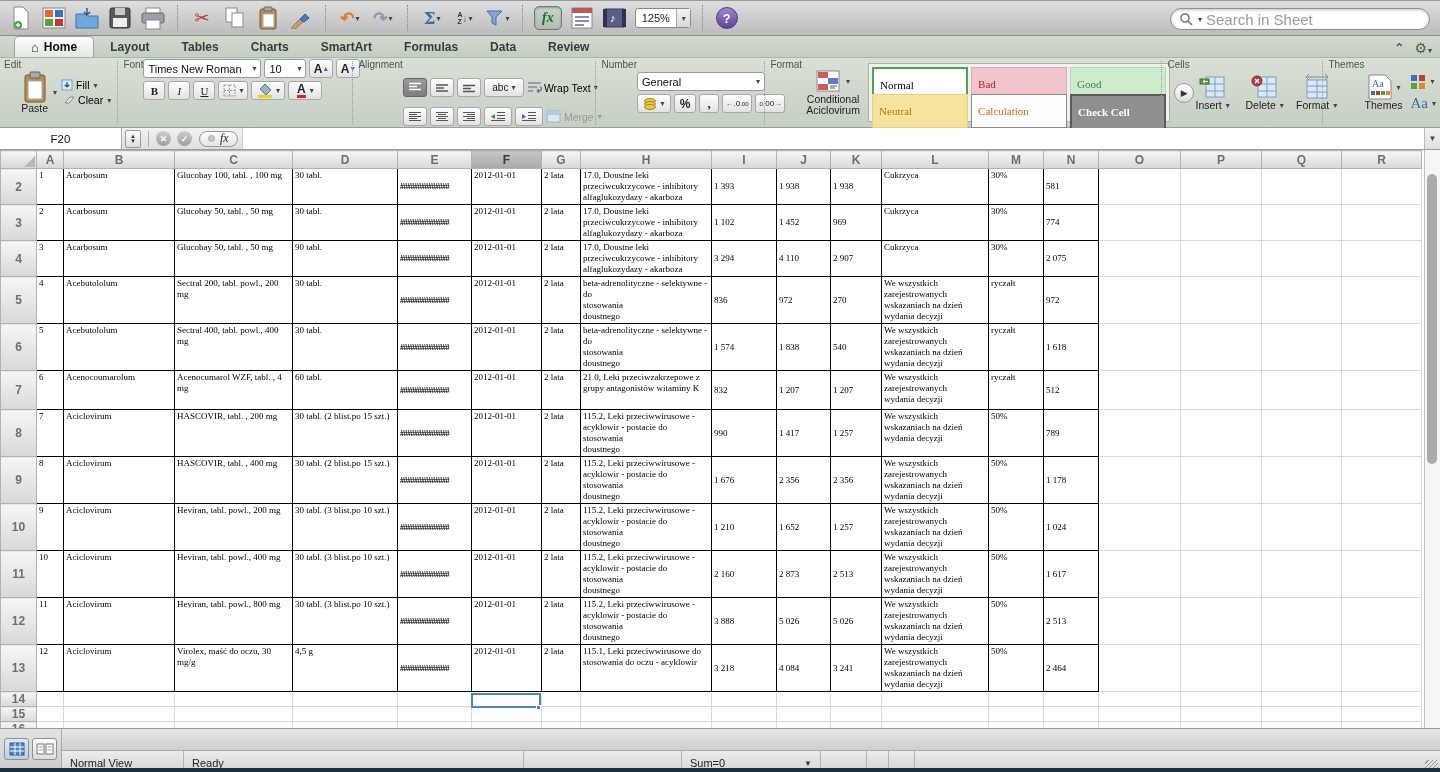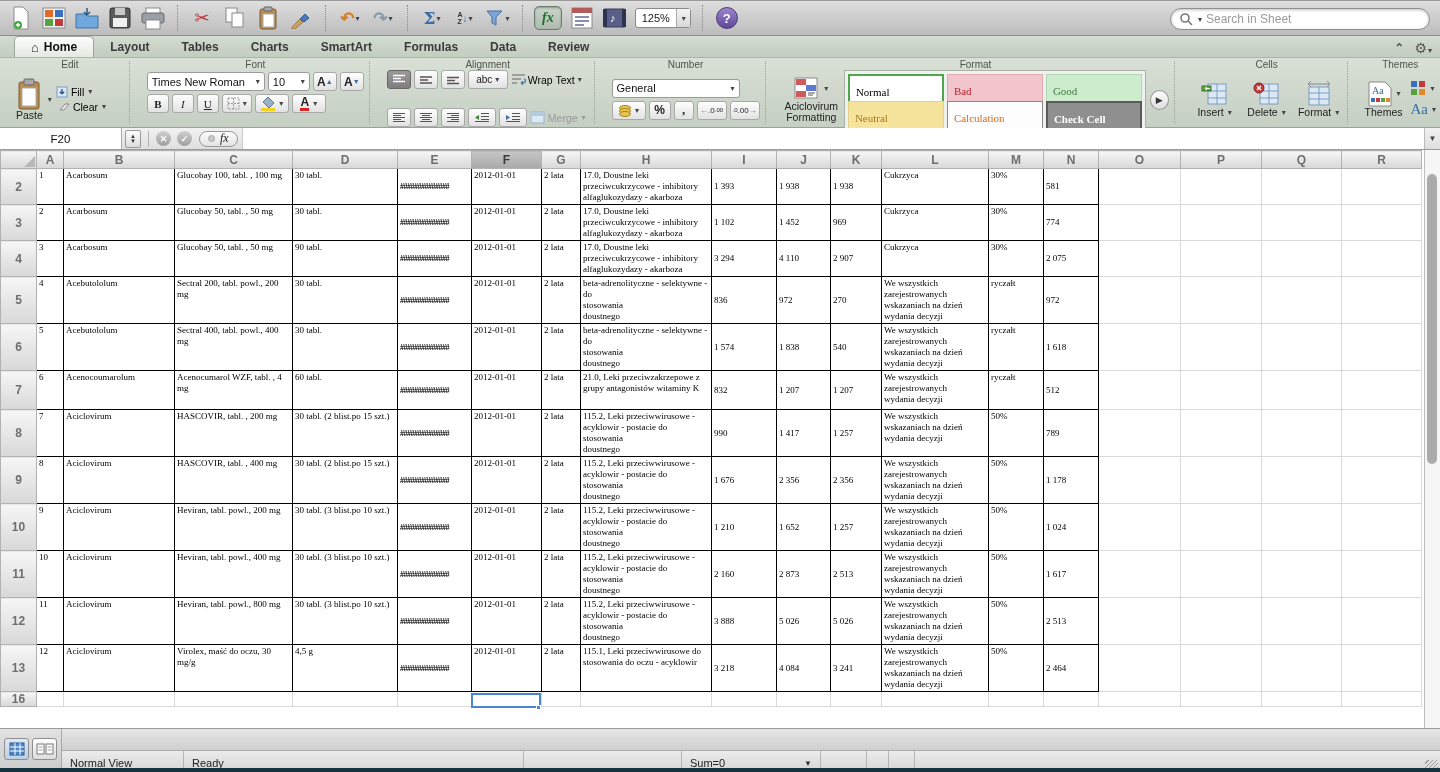--- a/index.html
+++ b/index.html
@@ -25,38 +25,38 @@
   .zoombox { display:flex; align-items:center; background:#fff; border:1px solid #8a8a8a; border-radius:3px; height:20px; }
   .zoombox .zval { padding:0 6px; font-size:11px; color:#222; }
   .zoombox .zdrop { width:14px; height:100%; border-left:1px solid #aaa; background:linear-gradient(#f4f4f4,#d8d8d8);
     display:flex; align-items:center; justify-content:center; }
   .helpbtn { width:22px; height:22px; border-radius:50%; background:linear-gradient(#9d86cf,#5f4699);
     border:1px solid #4a3d6e; color:#fff; font-weight:bold; font-size:13px;
     display:flex; align-items:center; justify-content:center; }
   .searchpill { position:absolute; right:10px; top:7px; width:260px; height:22px; background:#fff;
     border:1px solid #8f8f8f; border-radius:12px; box-shadow:inset 0 1px 3px rgba(0,0,0,.25);
     display:flex; align-items:center; padding:0 8px; gap:4px; }
-  .searchpill input { border:none; outline:none; flex:1; font-size:12px; color:#333; background:transparent; }
+  .searchpill input { border:none; outline:none; flex:1; font-size:15px; color:#333; background:transparent; }
   .searchpill input::placeholder { color:#9a9a9a; }
 
   
   .ribtabs { position:absolute; left:0; top:36px; width:1440px; height:22px;
     background:linear-gradient(#d2dcd0,#c2cec0); border-bottom:1px solid #aab4a8; display:flex; align-items:flex-end; padding-left:14px; }
   .rtab { height:21px; padding:0 16px; display:flex; align-items:center; gap:5px;
     font-size:12px; font-weight:bold; color:#3a3a3a; border-radius:5px 5px 0 0; }
   .rtab.active { background:linear-gradient(#fdfdfd,#e4e9e2); border:1px solid #9aa498; border-bottom:none; color:#111; }
   .home-glyph { font-size:13px; color:#222; }
   .rib-right { position:absolute; right:8px; top:39px; display:flex; gap:10px; align-items:center; }
   .collapse-chev { font-size:12px; font-weight:bold; color:#555; }
   .gear { font-size:14px; color:#555; }
 
   
   .ribbon { position:absolute; left:0; top:58px; width:1440px; height:70px;
     background:linear-gradient(#d9e0d6,#c6cfc3); border-bottom:1px solid #98a296; display:flex; }
-  .rgroup { display:flex; flex-direction:column; padding:1px 4px;margin-left:12px; }
+  .rgroup { display:flex; padding:1px 4px; }
   .glabel { text-align:center; font-size:10px; color:#4e564c; height:13px; }
   .gcontent { flex:1; display:flex; align-items:center; gap:4px; }
   .gsep { border-left:1px dotted #96a094; margin:3px 1px; }
   .rbtn { background:linear-gradient(#fefefe,#e2e2e2); border:1px solid #a8a8a8; border-radius:3px;
     font-size:11px; color:#222; display:inline-flex; align-items:center; justify-content:center; padding:1px 4px; }
   .rbtn.pressed { background:linear-gradient(#9a9a9a,#7e7e7e); border-color:#666; }
   .stackcol { display:flex; flex-direction:column; gap:3px; }
   .rowflex { display:flex; gap:3px; align-items:center; }
   .bigbtn { display:flex; flex-direction:column; align-items:center; font-size:10.5px; color:#222; line-height:11px; }
   .ddbox { background:#fff; border:1px solid #9a9a9a; border-radius:3px; height:19px; display:flex; align-items:center;
@@ -403,21 +403,21 @@
               <span class="fontcolor-a">A</span>
               <span class="caret">▾</span>
             </span>
         </div>
       </div>
     </div>
     <div class="gsep"></div>
 
     <div class="rgroup" style="width:240px">
       <div class="glabel">Alignment</div>
-      <div class="gcontent" style="flex-direction:column; align-items:stretch; gap:19px; justify-content:flex-start">
+      <div class="gcontent" style="flex-direction:column; align-items:stretch; gap:10px; justify-content:flex-end">
         <div class="rowflex">
           <span class="rbtn pressed" style="width:24px;height:19px">
               <svg width="14" height="11">
                 <path d="M1 1.5h12M1 4.5h8M1 7.5h12" stroke="#fff" stroke-width="1.5"></path>
               </svg>
             </span>
           <span class="rbtn" style="width:24px;height:19px">
               <svg width="14" height="11">
                 <path d="M1 3h12M1 6h8M1 9h12" stroke="#555" stroke-width="1.5"></path>
               </svg>
@@ -513,21 +513,21 @@
           <span class="rowflex">
               <svg width="26" height="24">
                 <rect x="1" y="1" width="22" height="20" fill="#fff" stroke="#8a8a8a"></rect>
                 <rect x="2" y="2" width="10" height="6" fill="#d05a5a"></rect>
                 <rect x="12" y="8" width="10" height="6" fill="#5a7ad0"></rect>
                 <rect x="2" y="14" width="10" height="6" fill="#d05a5a"></rect>
                 <path d="M14 16h7m-7 2h5" stroke="#555"></path>
               </svg>
               <span class="caret">▾</span>
             </span>
-          <span class="cf-label">Aciclovirum Formatting</span>
+          <span class="cf-label">Conditional Aciclovirum</span>
         </span>
         <span class="stylegal">
             <span class="stylecell style-normal">Normal</span>
             <span class="stylecell style-bad">Bad</span>
             <span class="stylecell style-good">Good</span>
             <span class="stylecell style-neutral">Neutral</span>
             <span class="stylecell style-calculation">Calculation</span>
             <span class="stylecell style-check">Check Cell</span>
           </span>
         <span class="galmore">▶</span>
@@ -974,20 +974,62 @@
 wskazaniach na dzień
 wydania decyzji</td>
             <td class="dcell cM">50%</td>
             <td class="dcell cN">2 464</td>
             <td class="ecell"></td>
             <td class="ecell"></td>
             <td class="ecell"></td>
             <td class="ecell"></td>
           </tr>
           <tr style="height:14px">
+            <th class="rowhdr">14</th>
+            <td class="ecell"></td>
+            <td class="ecell"></td>
+            <td class="ecell"></td>
+            <td class="ecell"></td>
+            <td class="ecell"></td>
+            <td class="ecell"></td>
+            <td class="ecell"></td>
+            <td class="ecell"></td>
+            <td class="ecell"></td>
+            <td class="ecell"></td>
+            <td class="ecell"></td>
+            <td class="ecell"></td>
+            <td class="ecell"></td>
+            <td class="ecell"></td>
+            <td class="ecell"></td>
+            <td class="ecell"></td>
+            <td class="ecell"></td>
+            <td class="ecell"></td>
+          </tr>
+          <tr style="height:14px">
+            <th class="rowhdr">15</th>
+            <td class="ecell"></td>
+            <td class="ecell"></td>
+            <td class="ecell"></td>
+            <td class="ecell"></td>
+            <td class="ecell"></td>
+            <td class="ecell"></td>
+            <td class="ecell"></td>
+            <td class="ecell"></td>
+            <td class="ecell"></td>
+            <td class="ecell"></td>
+            <td class="ecell"></td>
+            <td class="ecell"></td>
+            <td class="ecell"></td>
+            <td class="ecell"></td>
+            <td class="ecell"></td>
+            <td class="ecell"></td>
+            <td class="ecell"></td>
+            <td class="ecell"></td>
+          </tr>
+          <tr style="height:14px">
             <th class="rowhdr">16</th>
             <td class="ecell"></td>
             <td class="ecell"></td>
             <td class="ecell"></td>
             <td class="ecell"></td>
             <td class="ecell"></td>
             <td class="ecell"></td>
             <td class="ecell"></td>
             <td class="ecell"></td>
             <td class="ecell"></td>

